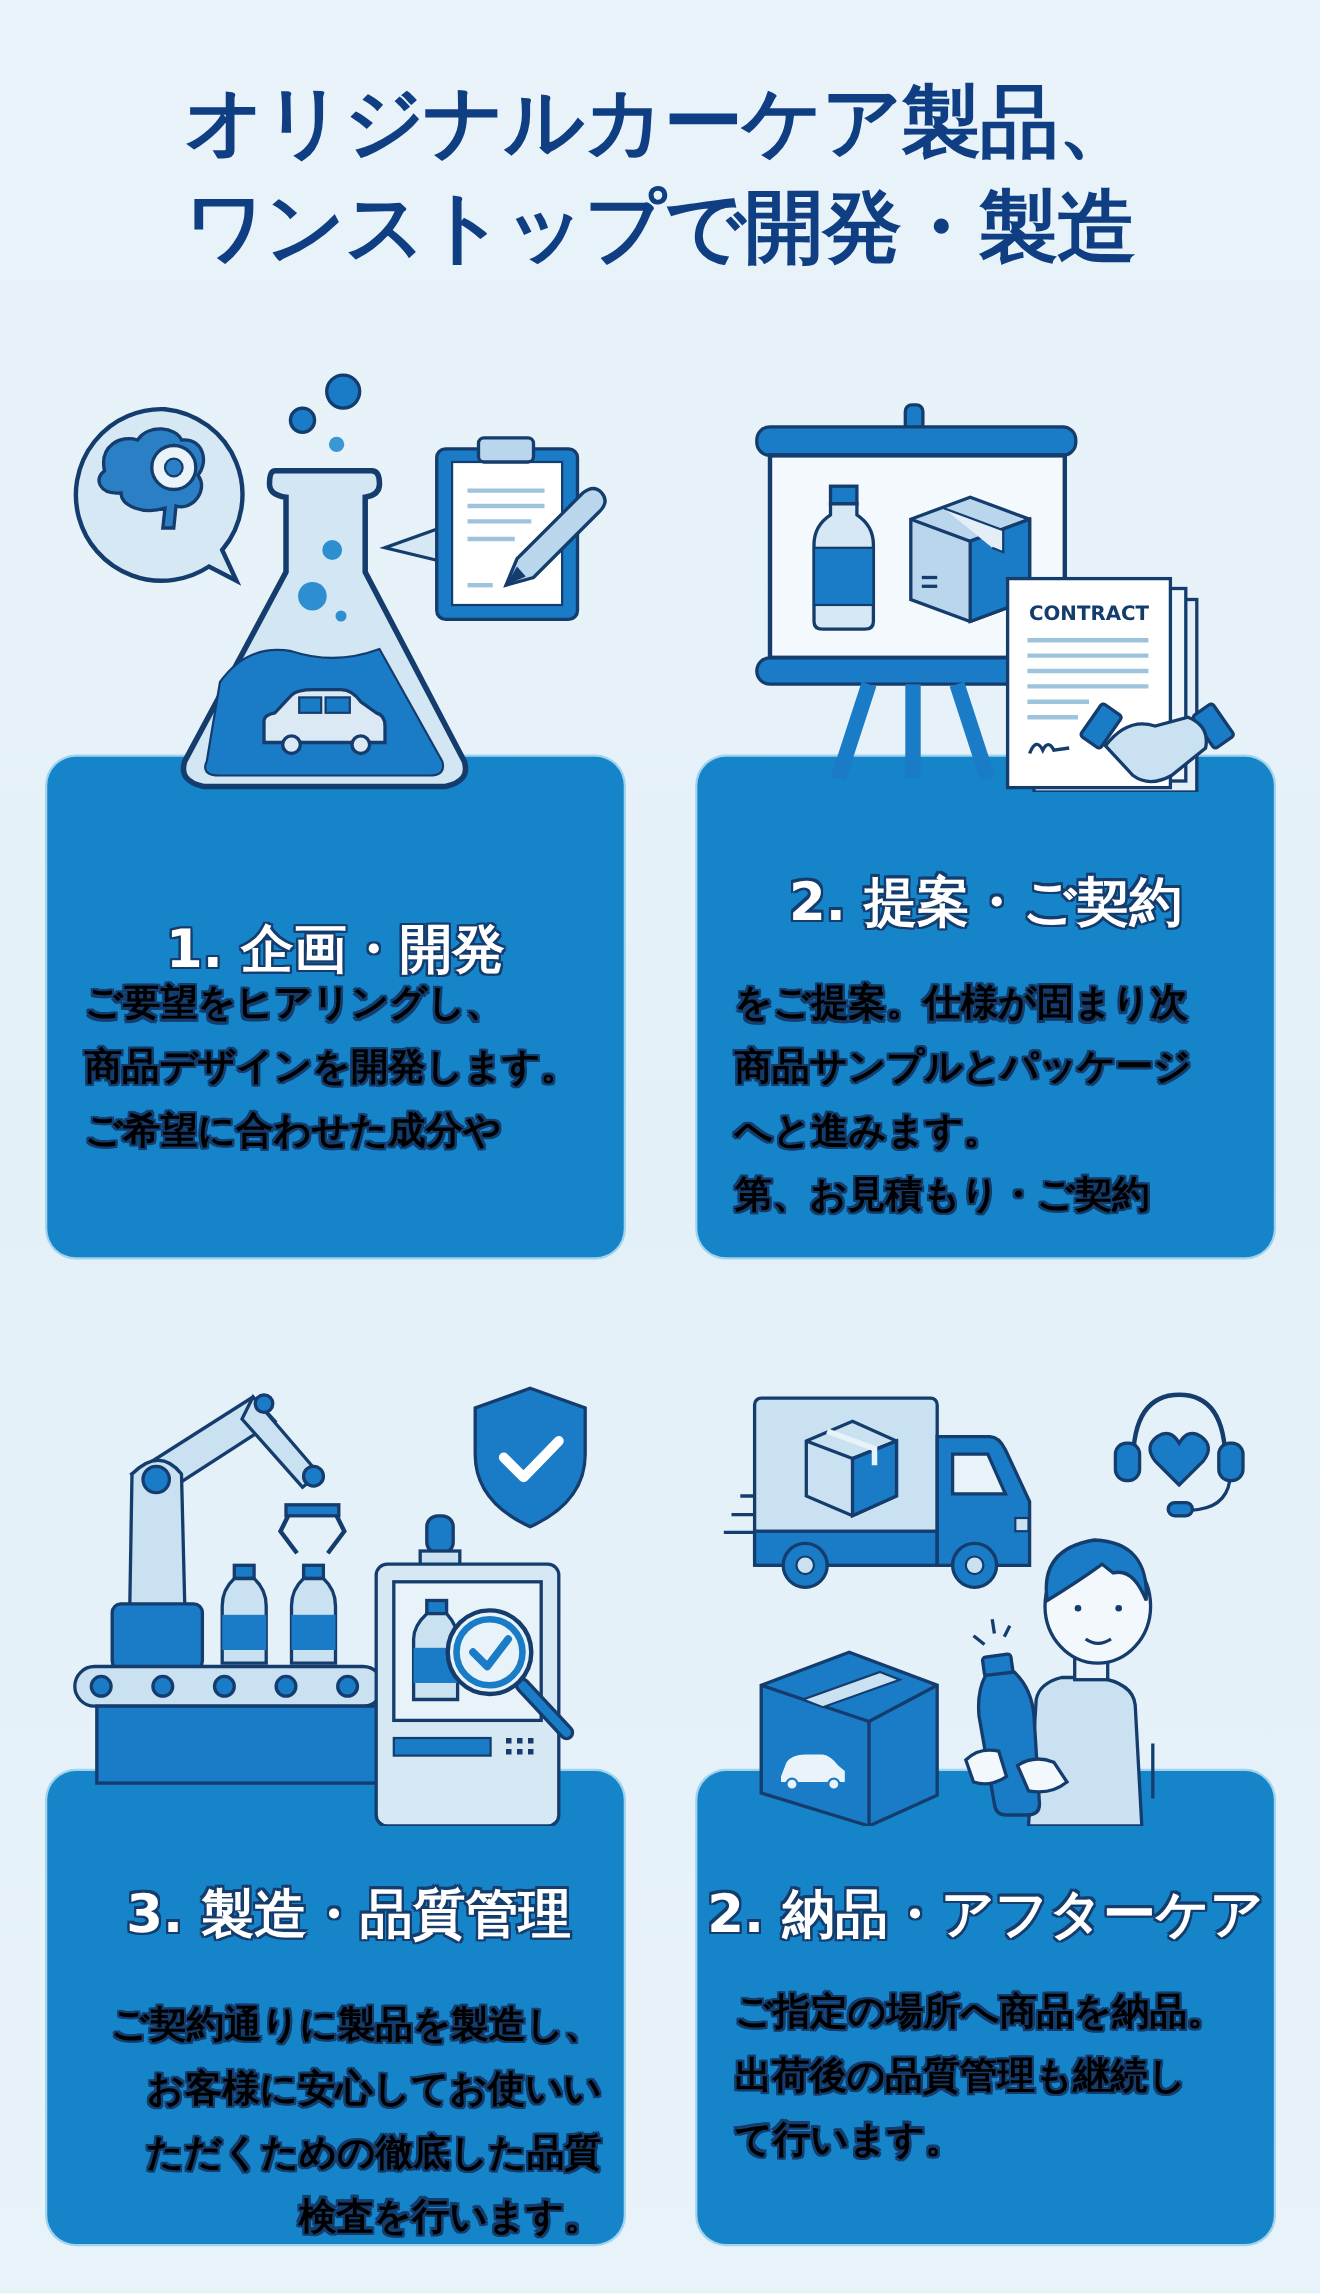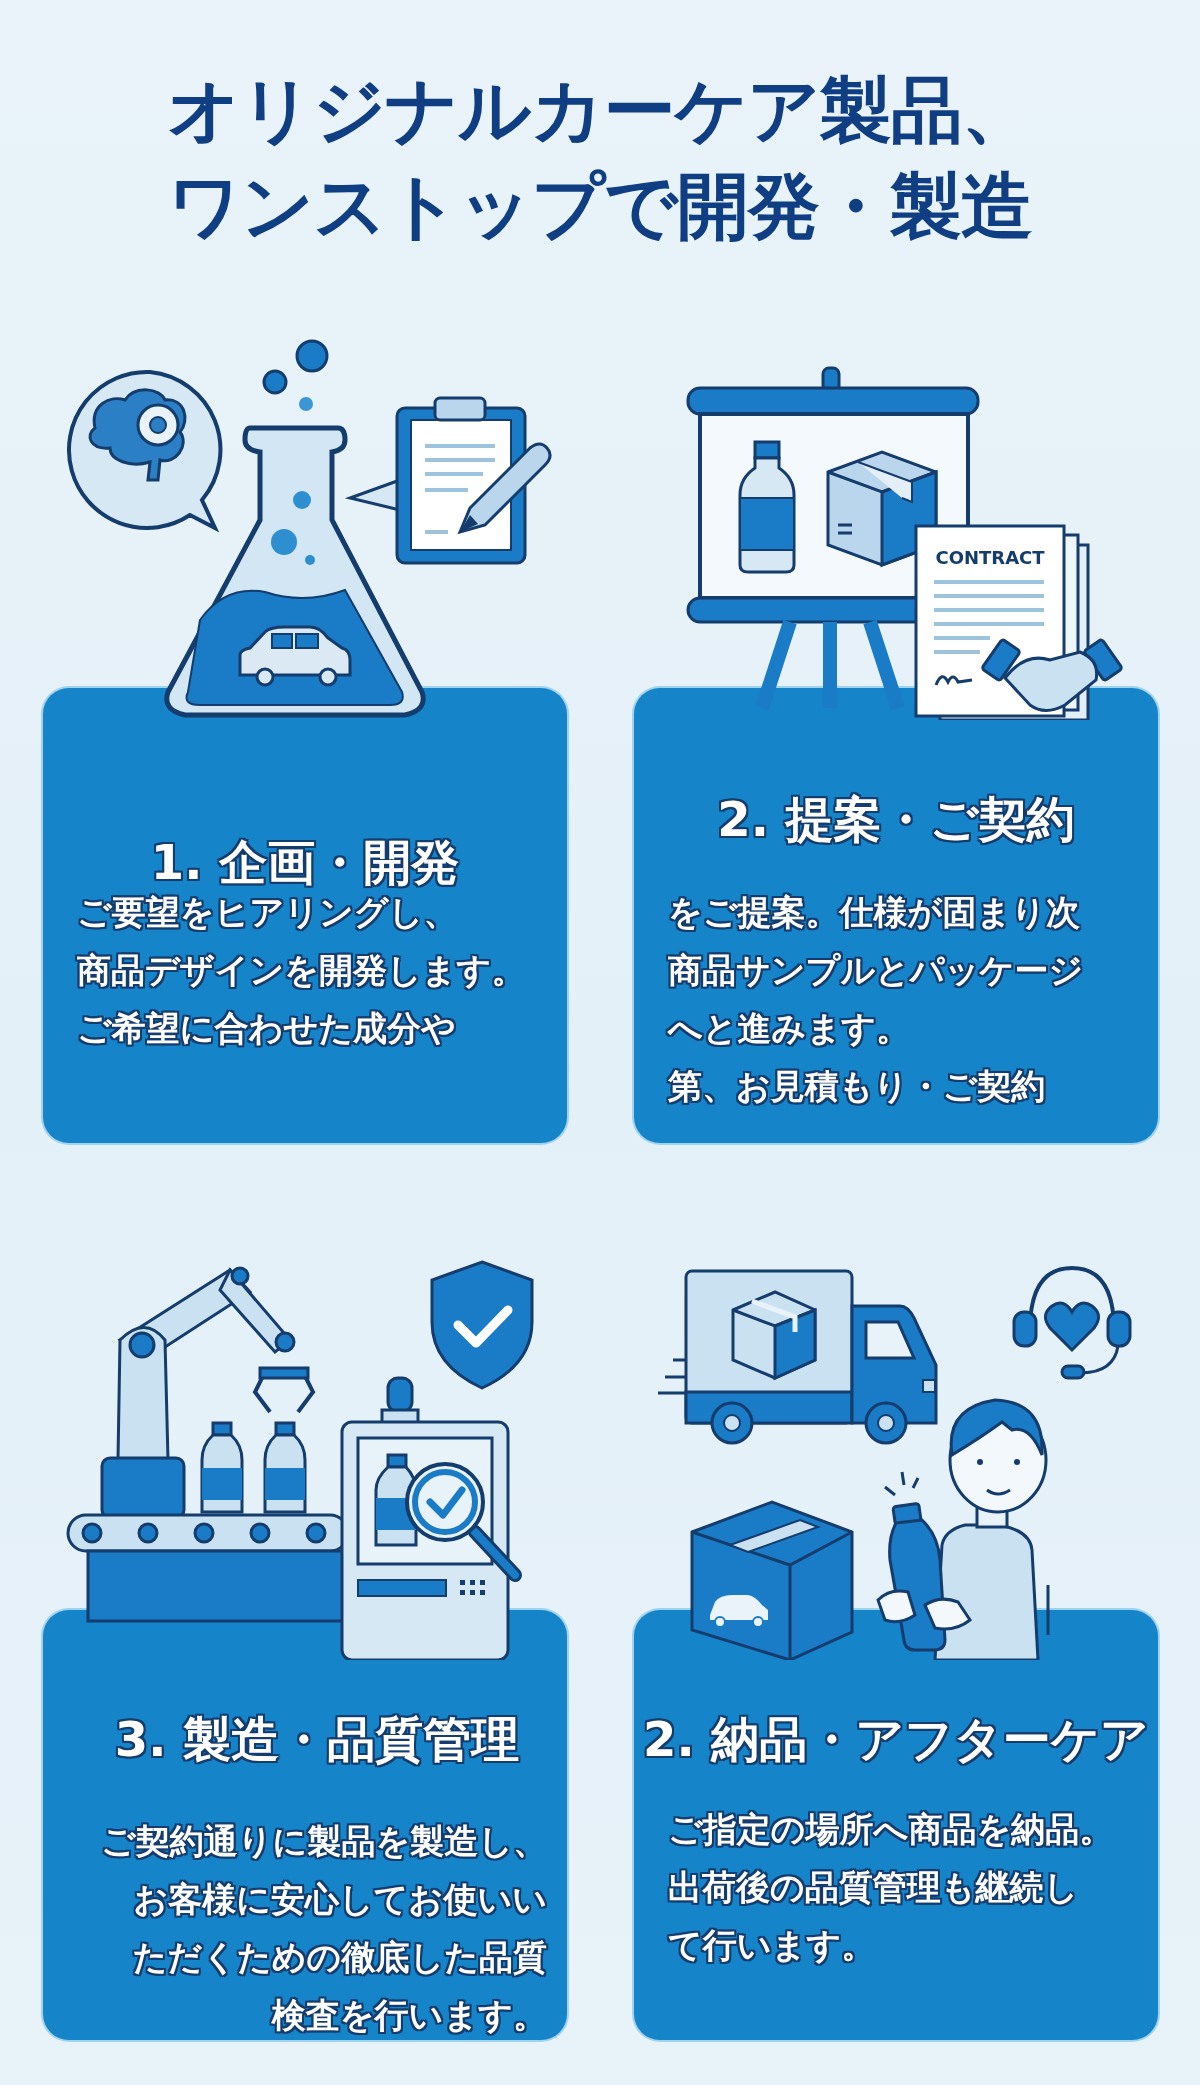--- a/index.html
+++ b/index.html
@@ -18,21 +18,21 @@
   .card {
     position:absolute; width:524px; background:#1584c9; border-radius:26px;
     box-shadow: 0 0 0 2px #9fd3ee;
   }
   .card-heading {
     position:absolute; left:0; width:100%; text-align:center; color:#fff;
     font-weight:bold; font-size:48px; white-space:nowrap;
     text-shadow: -2px -2px 0 #143c6d, 2px -2px 0 #143c6d, -2px 2px 0 #143c6d, 2px 2px 0 #143c6d, 0 2px 0 #143c6d, 0 -2px 0 #143c6d, 2px 0 0 #143c6d, -2px 0 0 #143c6d;
   }
   .card-body {
-    position:absolute; left:34px; right:20px; color:#ffffff; font-weight:bold;
+    position:absolute; left:34px; right:20px; color:#000000; font-weight:bold;
     font-size:34px; line-height:58px;
     text-shadow: -2px -2px 0 #143c6d, 2px -2px 0 #143c6d, -2px 2px 0 #143c6d, 2px 2px 0 #143c6d, 0 2px 0 #143c6d, 0 -2px 0 #143c6d, 2px 0 0 #143c6d, -2px 0 0 #143c6d;
   }
   .card-body div { white-space:nowrap; }
   .illus { position:absolute; }
   svg { display:block; }
 </style>
 </head>
 <body>
 

